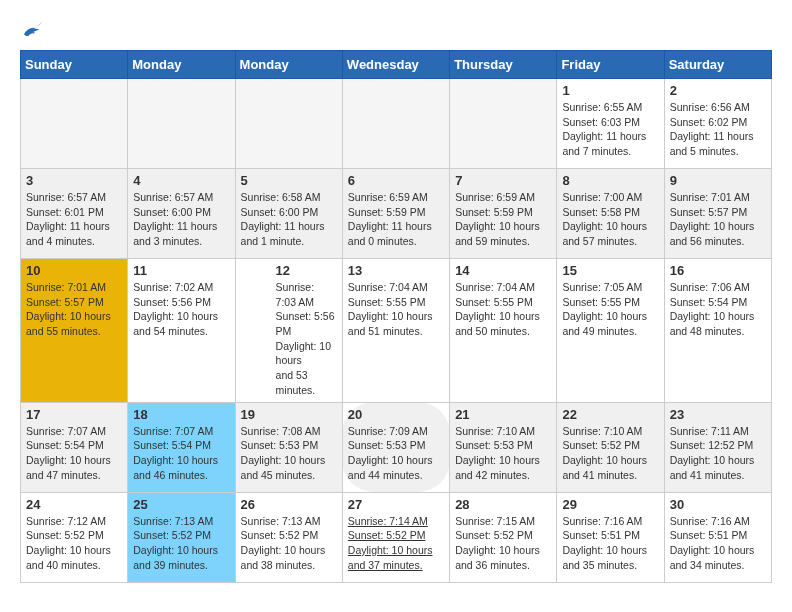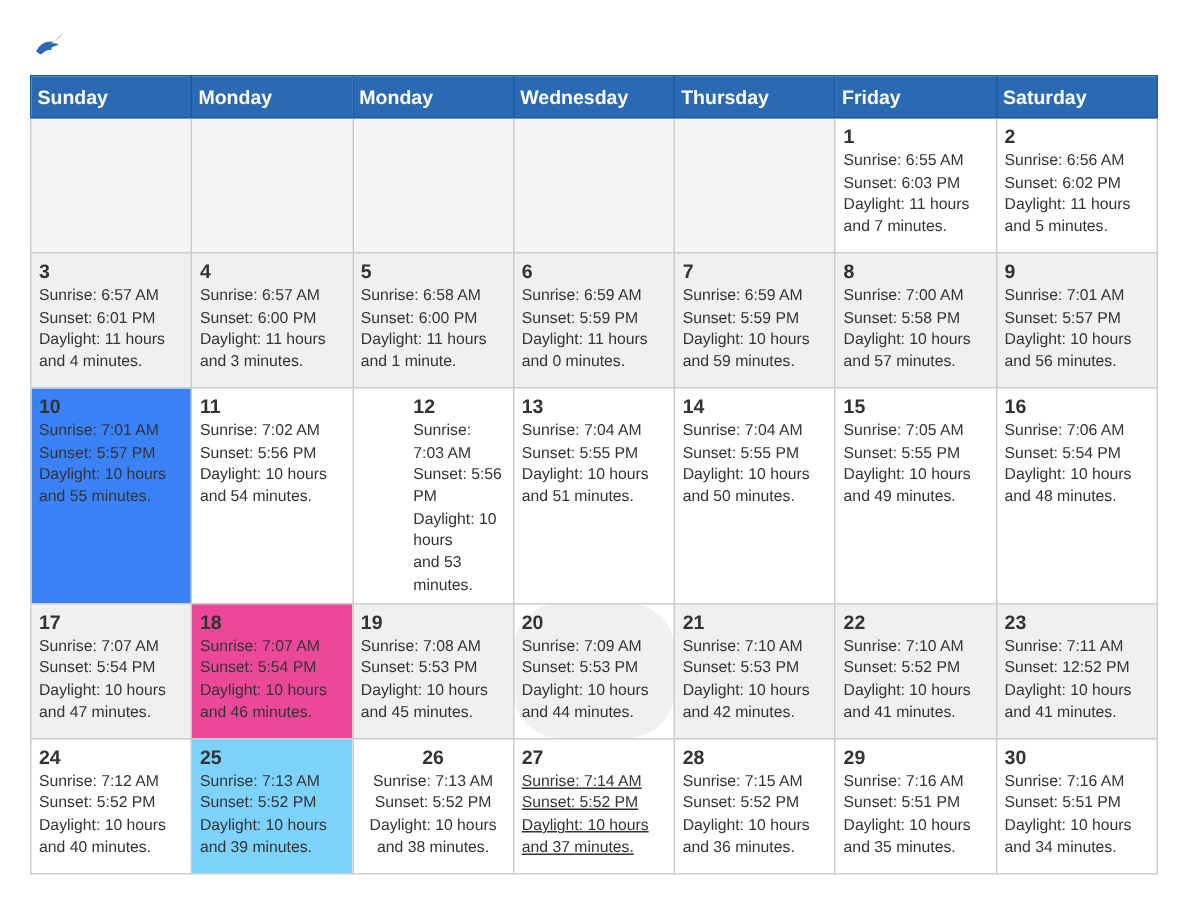--- a/index.html
+++ b/index.html
@@ -179,21 +179,21 @@
         </td>
         <td style="background: rgb(240, 240, 240);">
           <span class="day-number">9</span>
           <div class="day-info" style="white-space: pre-wrap;">Sunrise: 7:01 AM
 Sunset: 5:57 PM
 Daylight: 10 hours
 and 56 minutes.</div>
         </td>
       </tr>
       <tr>
-        <td style="background: #3b82f6;">
+        <td style="background: #eab308;">
           <span class="day-number">10</span>
           <div class="day-info" style="white-space: pre-wrap;">Sunrise: 7:01 AM
 Sunset: 5:57 PM
 Daylight: 10 hours
 and 55 minutes.</div>
         </td>
         <td style="background: rgb(255, 255, 255);">
           <span class="day-number">11</span>
           <div class="day-info" style="white-space: pre-wrap;">Sunrise: 7:02 AM
 Sunset: 5:56 PM
@@ -237,21 +237,21 @@
         </td>
       </tr>
       <tr>
         <td style="background: rgb(240, 240, 240); margin-top: 40px;">
           <span class="day-number">17</span>
           <div class="day-info" style="white-space: pre-wrap;">Sunrise: 7:07 AM
 Sunset: 5:54 PM
 Daylight: 10 hours
 and 47 minutes.</div>
         </td>
-        <td style="background: #ec4899;">
+        <td style="background: #7dd3fc;">
           <span class="day-number">18</span>
           <div class="day-info" style="white-space: pre-wrap;">Sunrise: 7:07 AM
 Sunset: 5:54 PM
 Daylight: 10 hours
 and 46 minutes.</div>
         </td>
         <td style="background: rgb(240, 240, 240);">
           <span class="day-number">19</span>
           <div class="day-info" style="white-space: pre-wrap;">Sunrise: 7:08 AM
 Sunset: 5:53 PM
@@ -295,21 +295,21 @@
 Daylight: 10 hours
 and 40 minutes.</div>
         </td>
         <td style="background: #7dd3fc;">
           <span class="day-number">25</span>
           <div class="day-info" style="white-space: pre-wrap;">Sunrise: 7:13 AM
 Sunset: 5:52 PM
 Daylight: 10 hours
 and 39 minutes.</div>
         </td>
-        <td style="background: rgb(255, 255, 255); text-align: center;">
+        <td style="background: rgb(255, 255, 255);">
           <span class="day-number">26</span>
           <div class="day-info" style="white-space: pre-wrap;">Sunrise: 7:13 AM
 Sunset: 5:52 PM
 Daylight: 10 hours
 and 38 minutes.</div>
         </td>
         <td style="background: rgb(255, 255, 255);">
           <span class="day-number">27</span>
           <div class="day-info" style="white-space: pre-wrap; text-decoration: underline;">Sunrise: 7:14 AM
 Sunset: 5:52 PM

